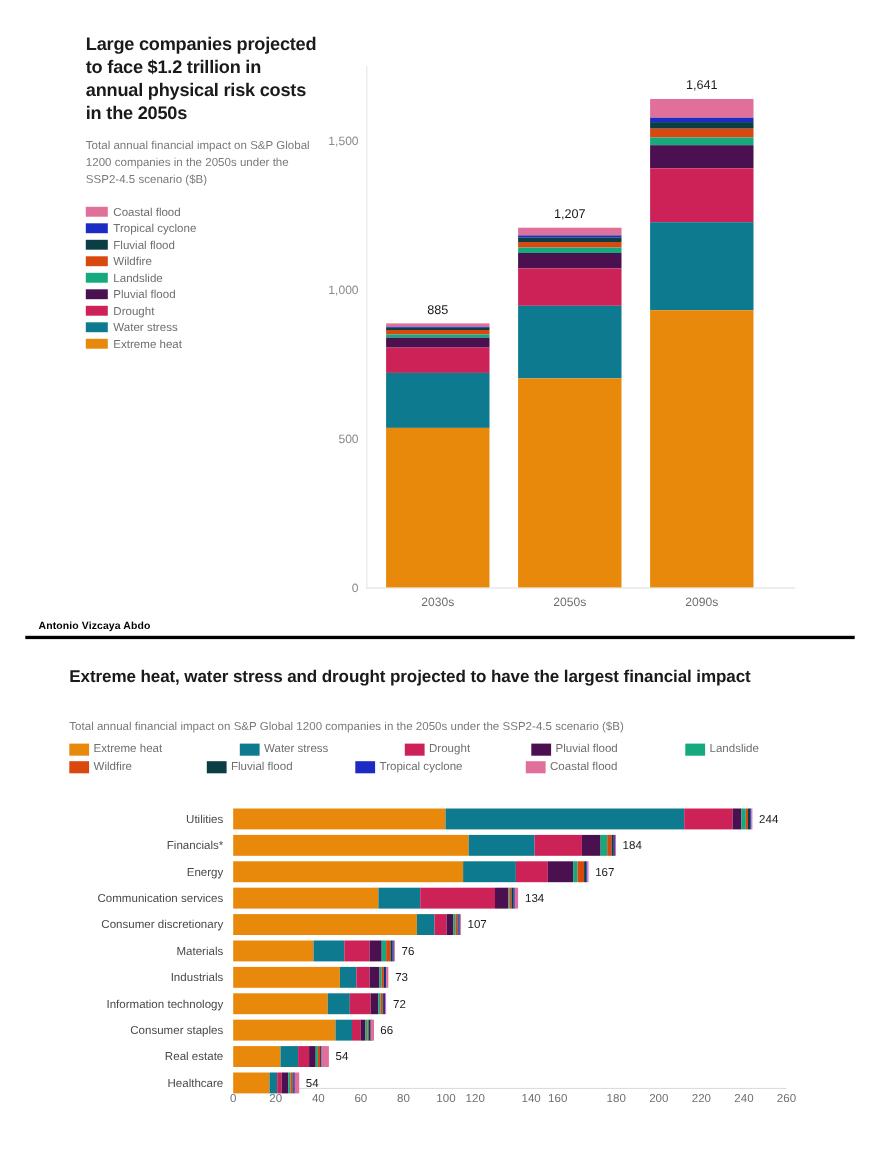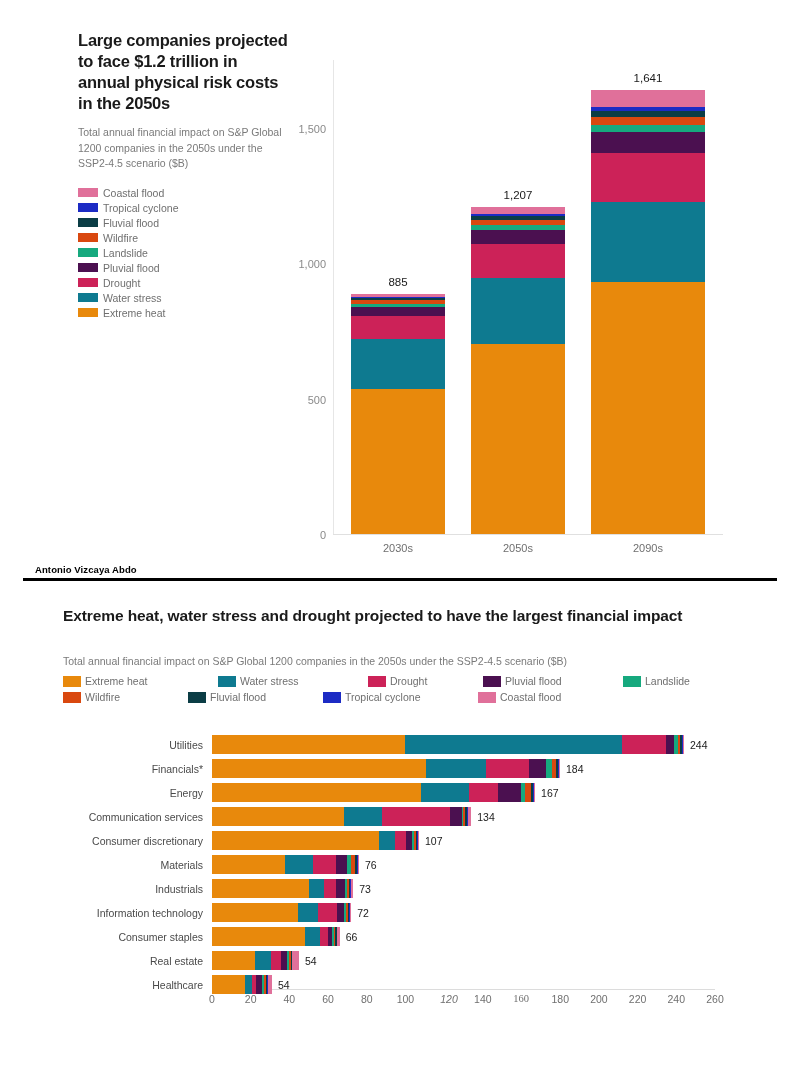--- a/index.html
+++ b/index.html
@@ -178,21 +178,21 @@
         <div class="p1-seg" style="height: 10.6048%; background: rgb(204, 34, 88);"></div>
         <div class="p1-seg" style="height: 4.22535%; background: rgb(75, 16, 80);"></div>
         <div class="p1-seg" style="height: 1.4913%; background: rgb(22, 169, 126);"></div>
         <div class="p1-seg" style="height: 1.4913%; background: rgb(217, 72, 15);"></div>
         <div class="p1-seg" style="height: 1.1599%; background: rgb(11, 61, 69);"></div>
         <div class="p1-seg" style="height: 0.8285%; background: rgb(28, 43, 196);"></div>
         <div class="p1-seg" style="height: 1.9884%; background: rgb(224, 112, 154);"></div>
         <div class="p1-total">1,207</div>
         <div class="p1-cat">2050s</div>
       </div>
-      <div class="p1-bar" style="left: 258px; width: 114px; height: 444.477px; border-radius: 12px;">
+      <div class="p1-bar" style="left: 258px; width: 94px; height: 444.477px; border-radius: 12px;">
         <div class="p1-seg" style="height: 56.6728%; background: rgb(232, 137, 12);"></div>
         <div class="p1-seg" style="height: 17.9768%; background: rgb(14, 122, 144);"></div>
         <div class="p1-seg" style="height: 10.9689%; background: rgb(204, 34, 88);"></div>
         <div class="p1-seg" style="height: 4.87508%; background: rgb(75, 16, 80);"></div>
         <div class="p1-seg" style="height: 1.5844%; background: rgb(22, 169, 126);"></div>
         <div class="p1-seg" style="height: 1.70628%; background: rgb(217, 72, 15);"></div>
         <div class="p1-seg" style="height: 1.34065%; background: rgb(11, 61, 69);"></div>
         <div class="p1-seg" style="height: 0.975015%; background: rgb(28, 43, 196);"></div>
         <div class="p1-seg" style="height: 3.90006%; background: rgb(224, 112, 154);"></div>
         <div class="p1-total">1,641</div>
@@ -397,23 +397,23 @@
         <div class="p2-seg" style="width: 7.09677%; background: rgb(224, 112, 154);"></div>
         <div class="p2-rlabel">Healthcare</div>
         <div class="p2-rtotal">54</div>
       </div>
       <div class="p2-tick" style="left: 0px;">0</div>
       <div class="p2-tick" style="left: 38.6923px;">20</div>
       <div class="p2-tick" style="left: 77.3846px;">40</div>
       <div class="p2-tick" style="left: 116.077px;">60</div>
       <div class="p2-tick" style="left: 154.769px;">80</div>
       <div class="p2-tick" style="left: 193.462px;">100</div>
-      <div class="p2-tick" style="left: 237px; font-style: italic;">120</div>
+      <div class="p2-tick" style="left: 220px;">120</div>
       <div class="p2-tick" style="left: 270.846px;">140</div>
-      <div class="p2-tick" style="left: 309px; font-family: Liberation Serif, serif;">160</div>
+      <div class="p2-tick" style="left: 295px;">160</div>
       <div class="p2-tick" style="left: 348.231px;">180</div>
       <div class="p2-tick" style="left: 386.923px;">200</div>
       <div class="p2-tick" style="left: 425.615px;">220</div>
       <div class="p2-tick" style="left: 464.308px;">240</div>
       <div class="p2-tick" style="left: 503px;">260</div>
     </div>
 
 </div>
 
 </body></html>

